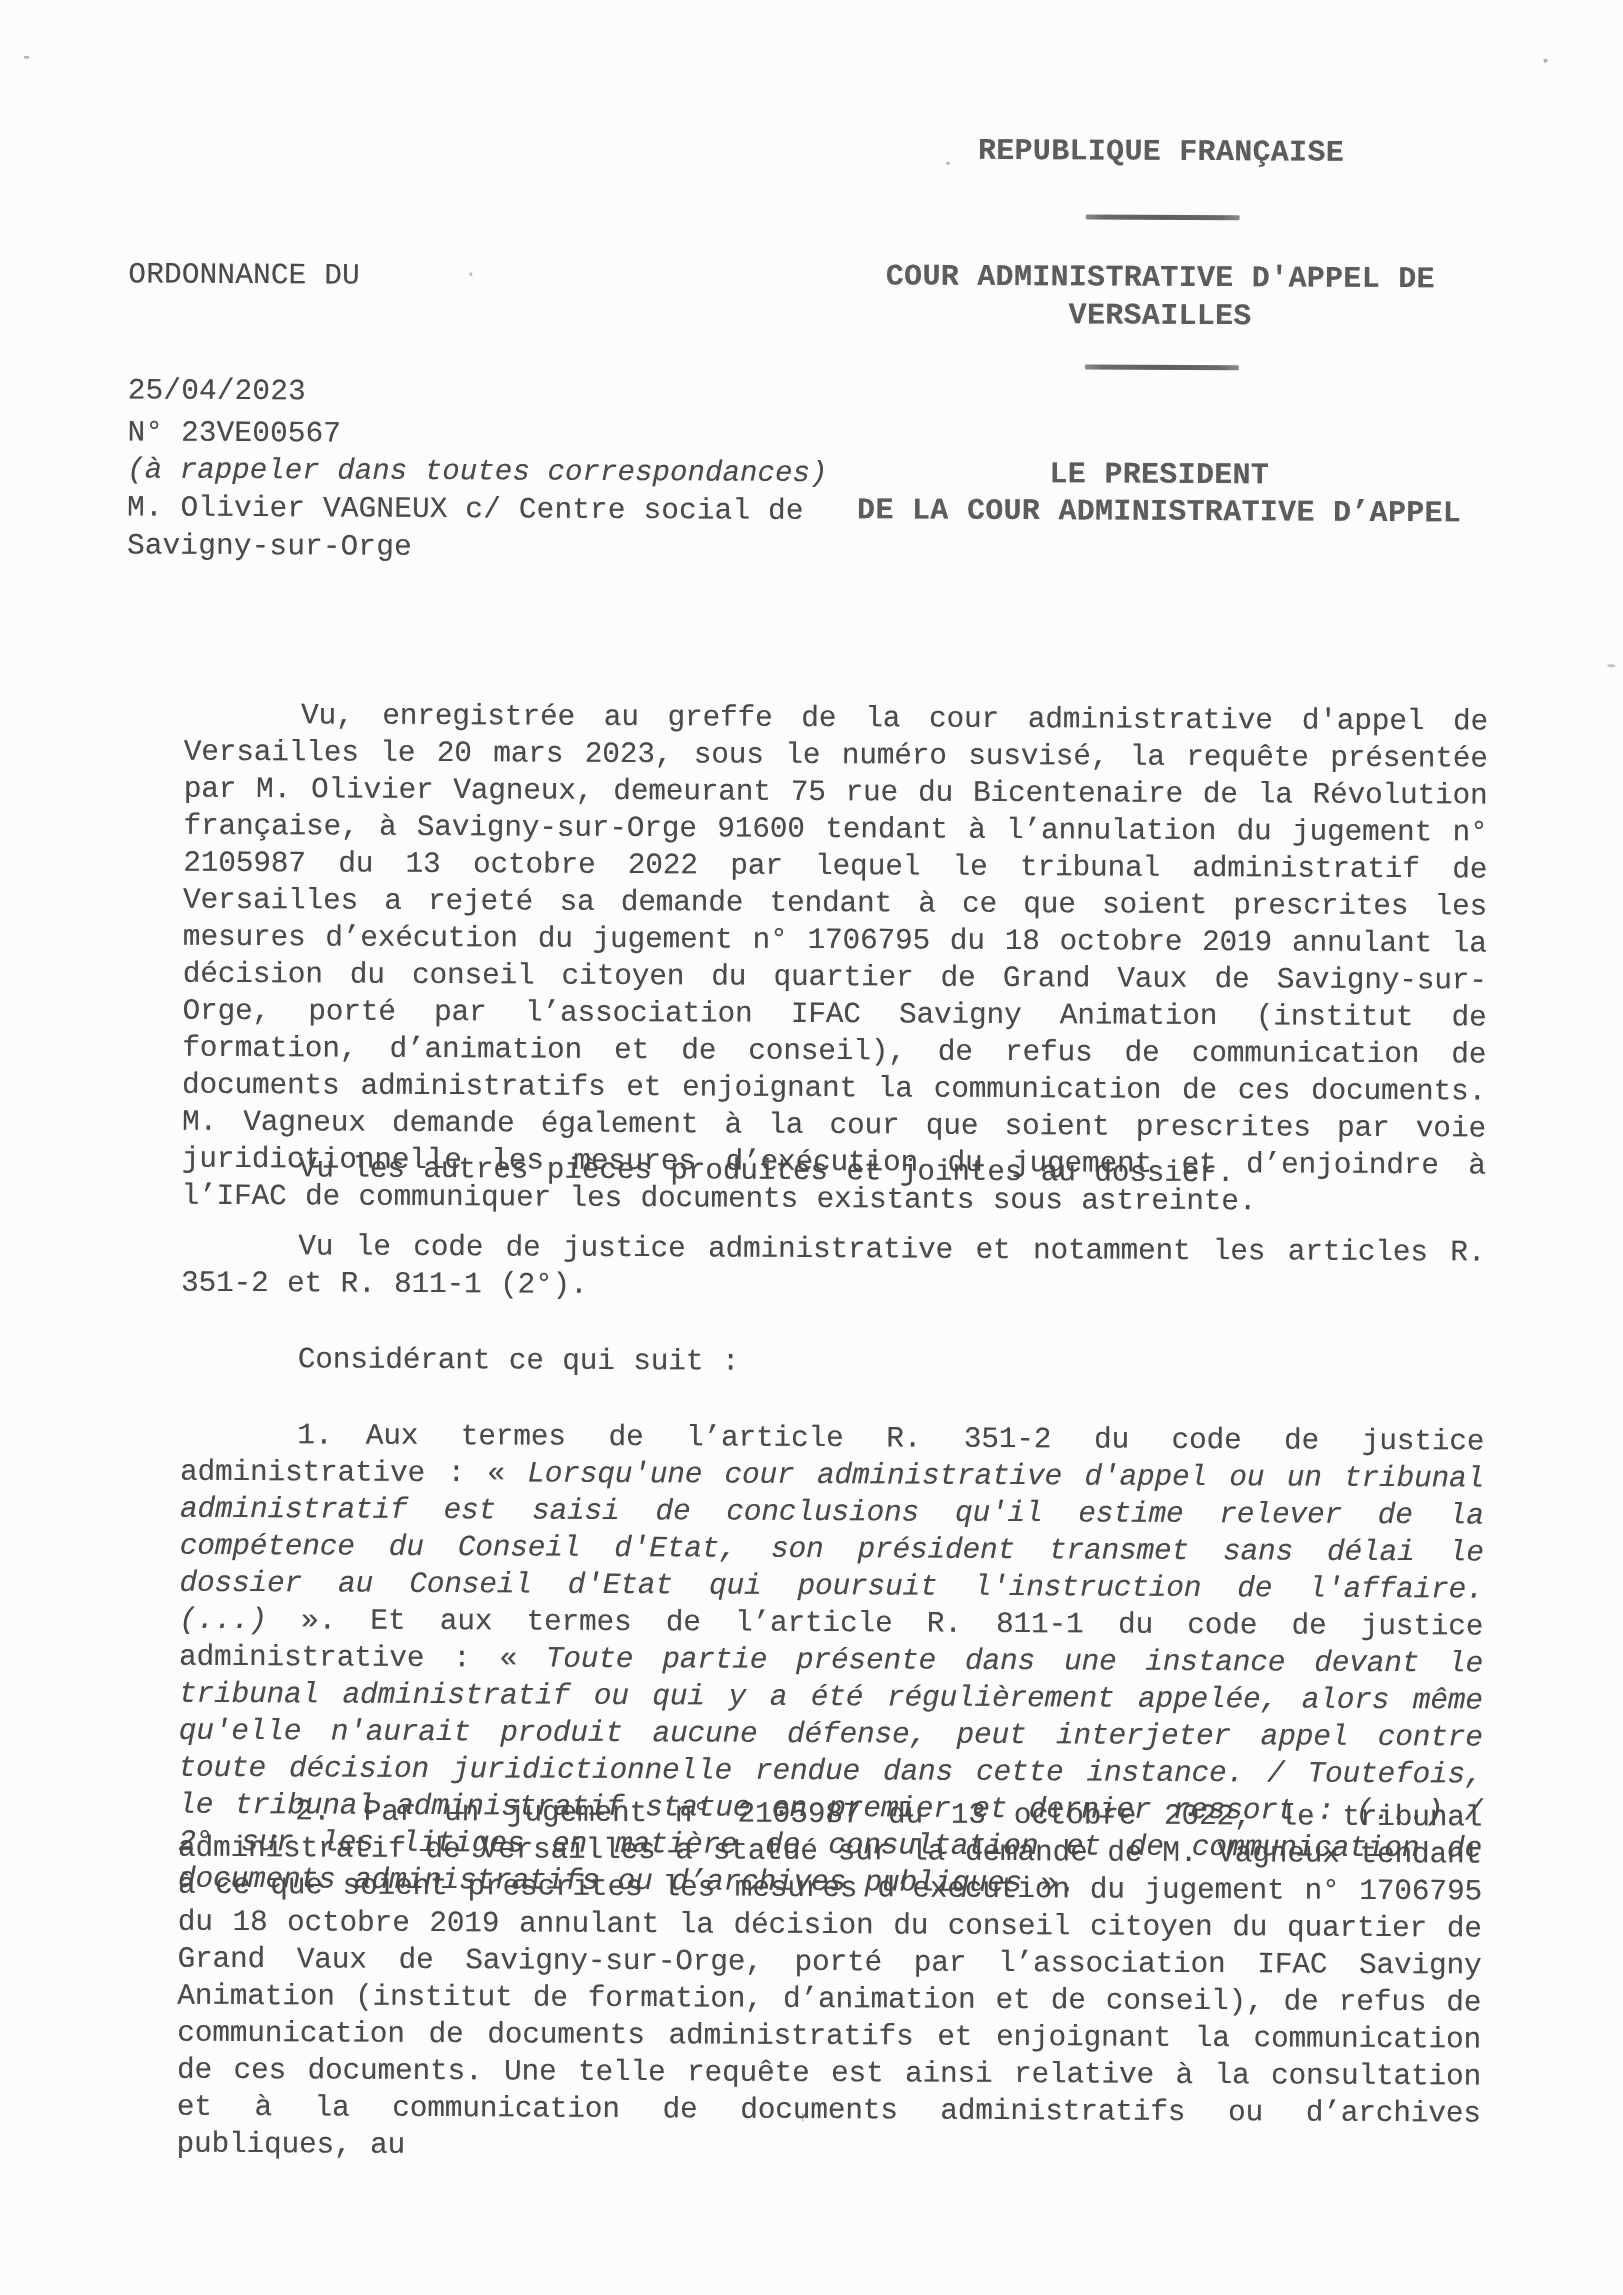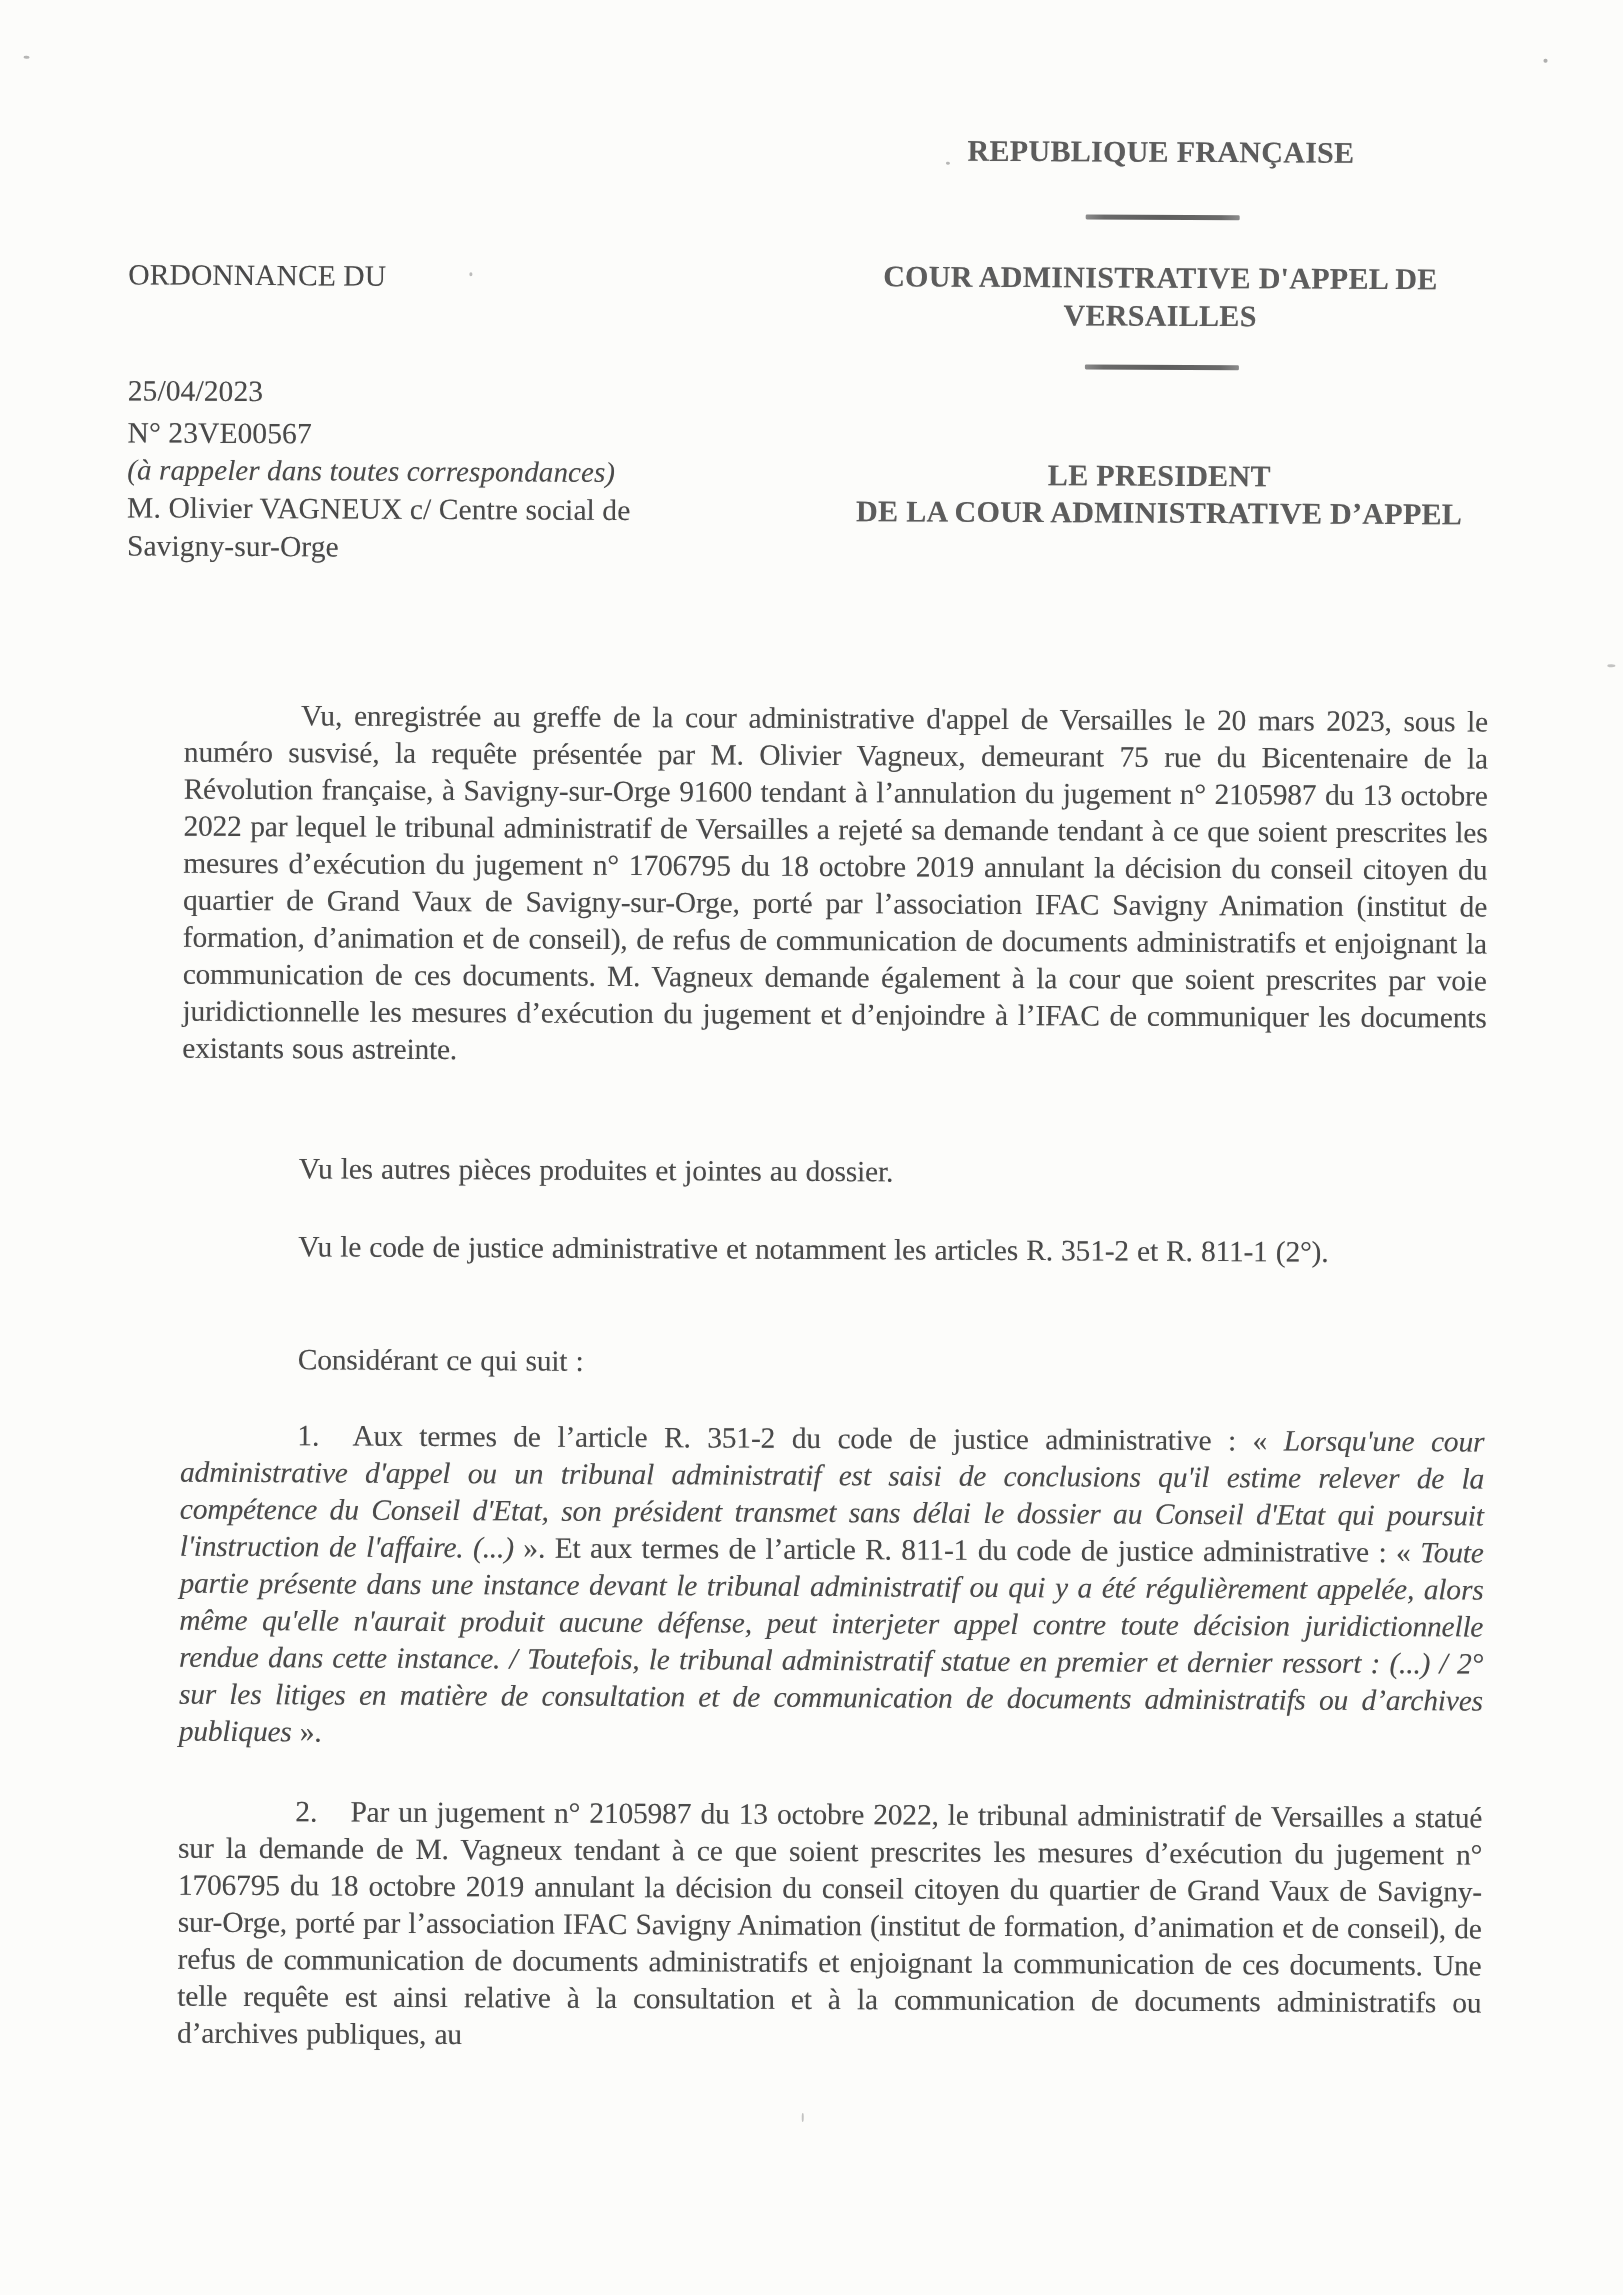--- a/index.html
+++ b/index.html
@@ -9,21 +9,21 @@
     --rule:#6a6a6a;
     --paper:#fcfcfa;
   }
   html,body{margin:0;padding:0;background:#9a9a9a;}
   .page{
     position:relative;
     width:1623px;height:2295px;
     margin:0 auto;
     background:var(--paper);
     overflow:hidden;
-    font-family:Liberation Serif, serif;
+    font-family:Liberation Mono, monospace;
     color:var(--ink);
   }
   .content{
     position:absolute;inset:0;
     transform:rotate(0.3deg);
     transform-origin:812px 1113px;
   }
   .txt{ text-shadow:0 0 0.7px rgba(70,70,70,.38); }
 
   

